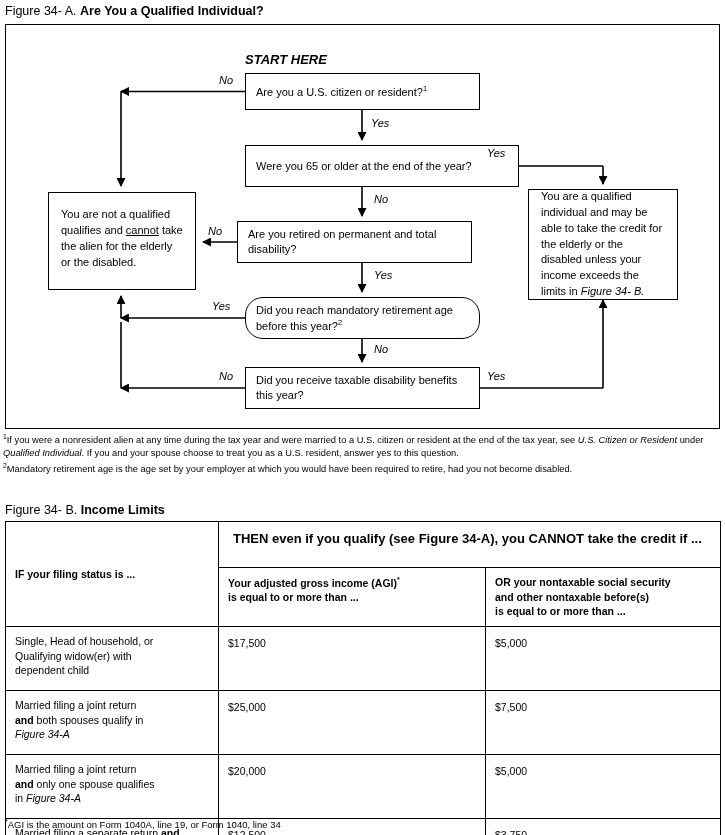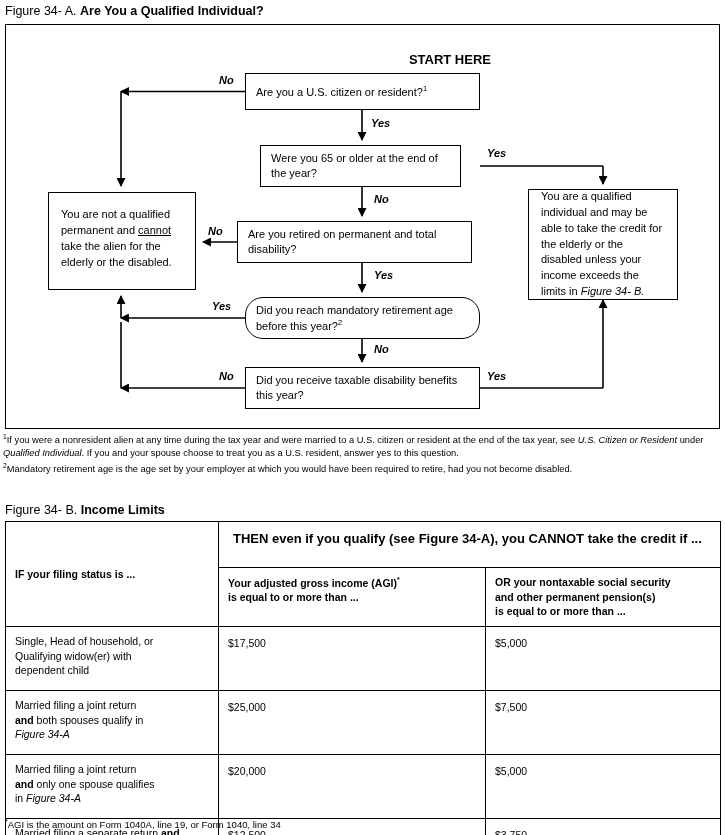--- a/index.html
+++ b/index.html
@@ -57,43 +57,43 @@
   .node.outcome {
     align-items: flex-start;
     padding: 14px 12px;
     line-height: 1.45;
   }
   .node u { text-decoration: underline; }
   .node i { font-style: italic; }
   .sup { font-size: 7.5px; vertical-align: super; }
 
   #n-start   { left: 245px; top: 73px;  width: 235px; height: 37px; padding-left: 10px; }
-  #n-age     { left: 260px; top: 145px; width: 201px; height: 42px; }
+  #n-age     { left: 245px; top: 145px; width: 274px; height: 42px; }
   #n-retired { left: 237px; top: 221px; width: 235px; height: 42px; }
   #n-mand    { left: 245px; top: 297px; width: 235px; height: 42px; border-radius: 18px; }
   #n-ben     { left: 245px; top: 367px; width: 235px; height: 42px; }
   #n-no      { left: 48px;  top: 192px; width: 148px; height: 98px; }
   #n-yes     { left: 528px; top: 189px; width: 150px; height: 111px; align-items: center; }
 
   
   #start-here {
     position: absolute;
-    left: 256px; top: 52px; width: 235px;
-    text-align: right;
+    left: 245px; top: 52px; width: 235px;
+    text-align: left;
     font-size: 13px;
     font-weight: bold;
+    font-style: italic;
   }
 
   
   .edge-label {
     position: absolute;
     font-size: 11px;
     font-style: italic;
     white-space: nowrap;
-    font-weight: bold;
   }
 
   
   #figA-notes {
     position: absolute;
     left: 3px; top: 432px;
     width: 720px;
     font-size: 9.3px;
     line-height: 1.42;
   }
@@ -223,21 +223,21 @@
   <span>
     <span>Did you reach mandatory retirement age before this year?</span><span class="sup">2</span>
   </span>
 </div>
 
 <div class="node" id="n-ben">
   <span>Did you receive taxable disability benefits this year?</span>
 </div>
 
 <div class="node outcome" id="n-no">
-  <span><span>You are not a qualified permanent and </span><u>cannot</u><span> take the alien for the elderly or the disabled.</span></span>
+  <span><span>You are not a qualified qualifies and </span><u>cannot</u><span> take the alien for the elderly or the disabled.</span></span>
 </div>
 
 <div class="node outcome" id="n-yes">
   <span><span>You are a qualified individual and may be able to take the credit for the elderly or the disabled unless your income exceeds the limits in </span><i>Figure 34- B.</i></span>
 </div>
 
 <div class="edge-label" style="left:219px; top:74px;">No</div>
 <div class="edge-label" style="left:371px; top:117px;">Yes</div>
 <div class="edge-label" style="left:487px; top:147px;">Yes</div>
 <div class="edge-label" style="left:374px; top:193px;">No</div>
@@ -269,21 +269,21 @@
       <td class="hdr-status" rowspan="2">IF your filing status is ...</td>
       <td class="hdr-then" colspan="2">THEN even if you qualify (see Figure 34-A), you CANNOT take the credit if ...</td>
     </tr>
     <tr>
       <td class="hdr-sub">
         <span>Your adjusted gross income (AGI)</span><span class="fn" style="font-size:7px;vertical-align:super;">*</span><br>
         <span>is equal to or more than ...</span>
       </td>
       <td class="hdr-sub">
         <span>OR your nontaxable social security</span><br>
-        <span>and other permanent pension(s)</span><br>
+        <span>and other nontaxable before(s)</span><br>
         <span>is equal to or more than ...</span>
       </td>
     </tr>
 
     <tr>
       <td class="status-cell">
         <span>Single, Head of household, or</span><br>
         <span>Qualifying widow(er) with</span><br>
         <span>dependent child</span>
       </td>

